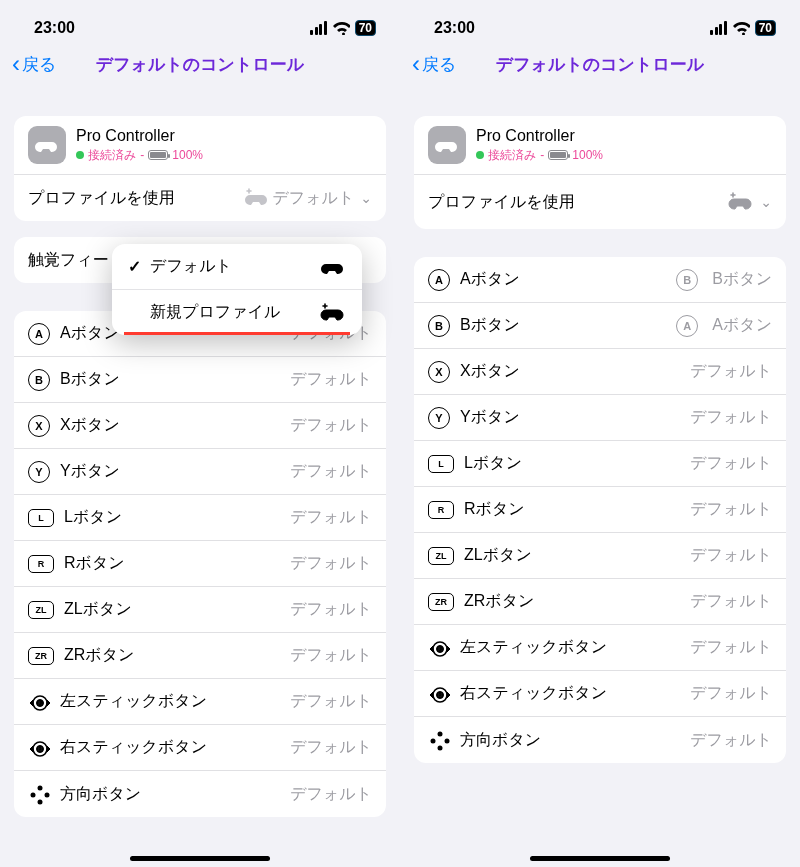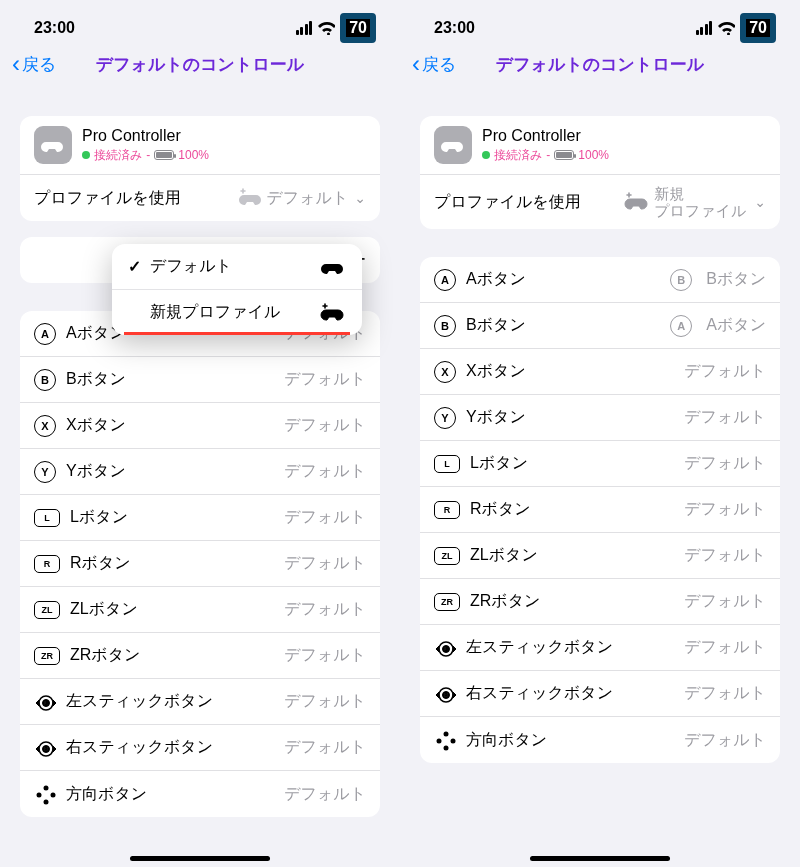--- a/index.html
+++ b/index.html
@@ -30,53 +30,53 @@
   }
   .status-right { display: flex; align-items: center; gap: 5px; }
   .sig-bars { display: flex; align-items: flex-end; gap: 1.5px; }
   .sig-bars span { width: 3px; background: #000; border-radius: 1px; }
   .sig-bars span:nth-child(1){height:5px}
   .sig-bars span:nth-child(2){height:8px}
   .sig-bars span:nth-child(3){height:11px}
   .sig-bars span:nth-child(4){height:14px}
   .wifi-icon svg { display: block; }
   .batt {
-    border: 6px solid #0c4a6e; border-radius: 4px;
-    padding: 1px 3px; font-size: 16px; font-weight: 700;
+    border: 1px solid #0c4a6e; border-radius: 4px;
+    padding: 1px 3px; font-size: 12px; font-weight: 700;
     background:#000; color:#fff; line-height:1;
   }
   .nav-bar {
     display: flex; align-items: center;
     padding: 8px 12px 10px 12px;
     position: relative;
     background: #f2f2f7;
   }
   .back-btn { display: flex; align-items: center; color: #007aff; font-size: 17px; }
   .back-chev { font-size: 24px; font-weight:400; margin-right: 2px; line-height:1; }
   .nav-title {
     position: absolute; left: 0; right: 0; text-align: center;
     font-size: 17px; font-weight: 600; color: #6d28d9;
     pointer-events: none;
   }
-  .content { padding: 0 20px; }
+  .content { padding: 0 14px; }
   .group {
     background: #fff;
     border-radius: 12px;
     margin-top: 30px;
     overflow: hidden;
   }
   .row {
     display: flex; align-items: center;
     min-height: 46px;
     padding: 8px 14px;
     border-bottom: 0.5px solid #e0e0e3;
     font-size: 16px;
     color: #000;
   }
-  .row:last-child { border-bottom: none; justify-content: flex-end; }
+  .row:last-child { border-bottom: none; }
   .row-right { margin-left: auto; color: #9c9ca2; display:flex; align-items:center; gap:4px; font-size: 16px;}
   .row-right-stack { margin-left:auto; display:flex; align-items:center; gap:6px; color:#9c9ca2; }
   .controller-head { padding: 10px 14px; }
   .ctrl-icon-box {
     width: 38px; height: 38px; border-radius: 9px;
     background: #aeaeb3; display:flex; align-items:center; justify-content:center;
     margin-right: 10px;
   }
   .ctrl-text { display:flex; flex-direction:column; }
   .ctrl-status { font-size: 12px; color:#ec4899; display:flex; align-items:center; gap:4px; margin-top:2px;}
@@ -364,24 +364,20 @@
             <span>100%</span>
           </span>
         </div>
       </div>
       <div class="row" style="min-height:54px">
         <span>プロファイルを使用</span>
         <span class="row-right-stack">
           <svg width="24" height="20" fill="#9c9ca2" stroke="#9c9ca2">
               <use href="#gamepad-plus"></use>
             </svg>
-          <span style="display:flex;flex-direction:column;line-height:1.15;font-size:15px">
-            <span>新規</span>
-            <span>プロファイル</span>
-          </span>
           <span class="small-chev">⌄</span>
         </span>
       </div>
     </div>
 
 
     <div class="group" style="margin-top:28px" id="btn-list-right">
         <div class="row">
       <span class="btn-badge">A</span>
       <span>Aボタン</span>

